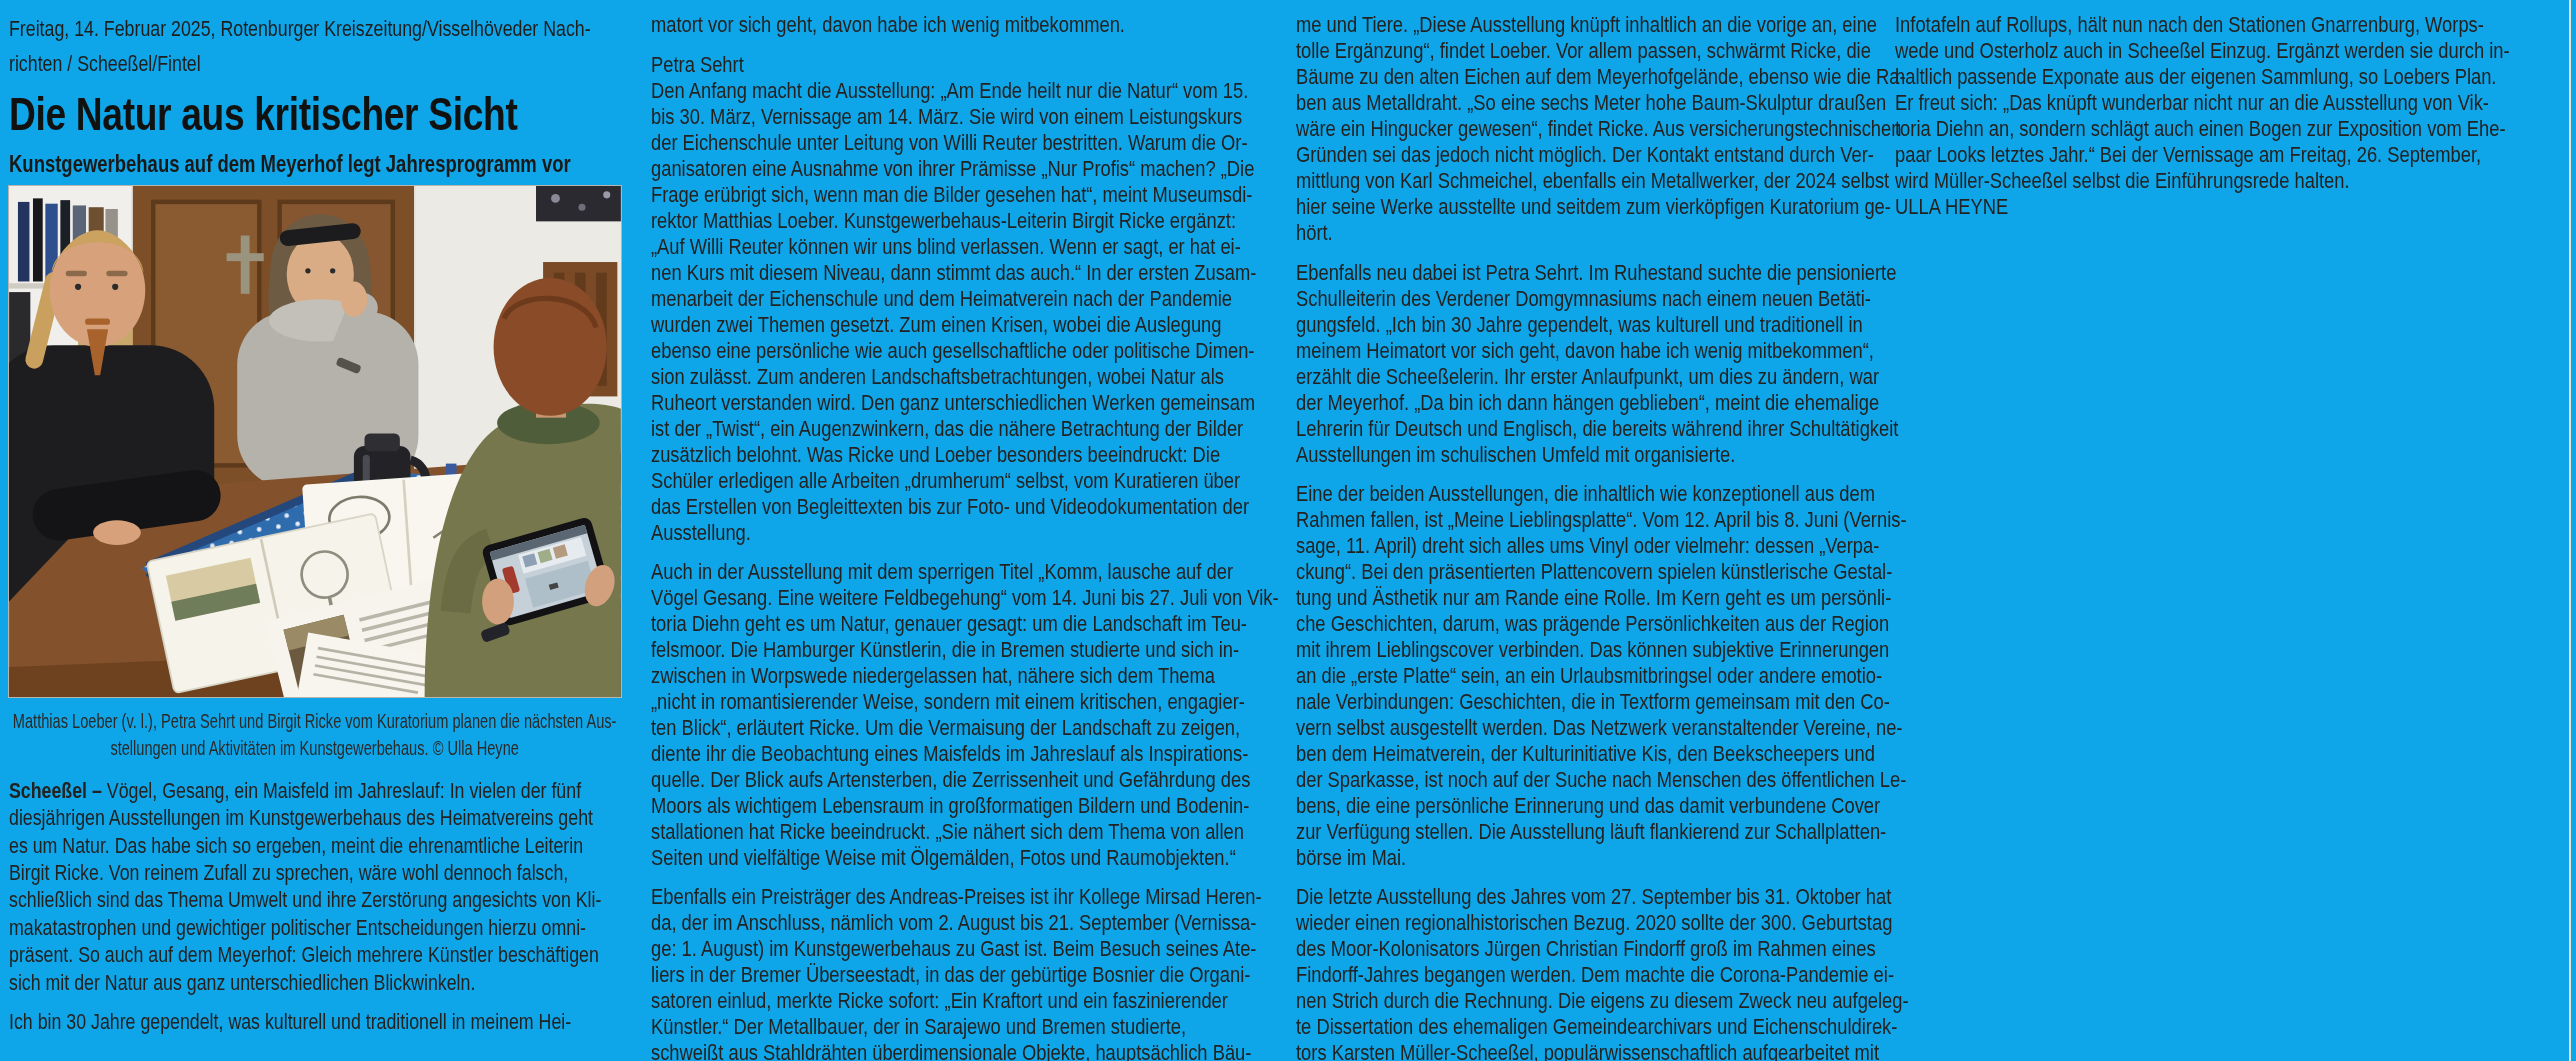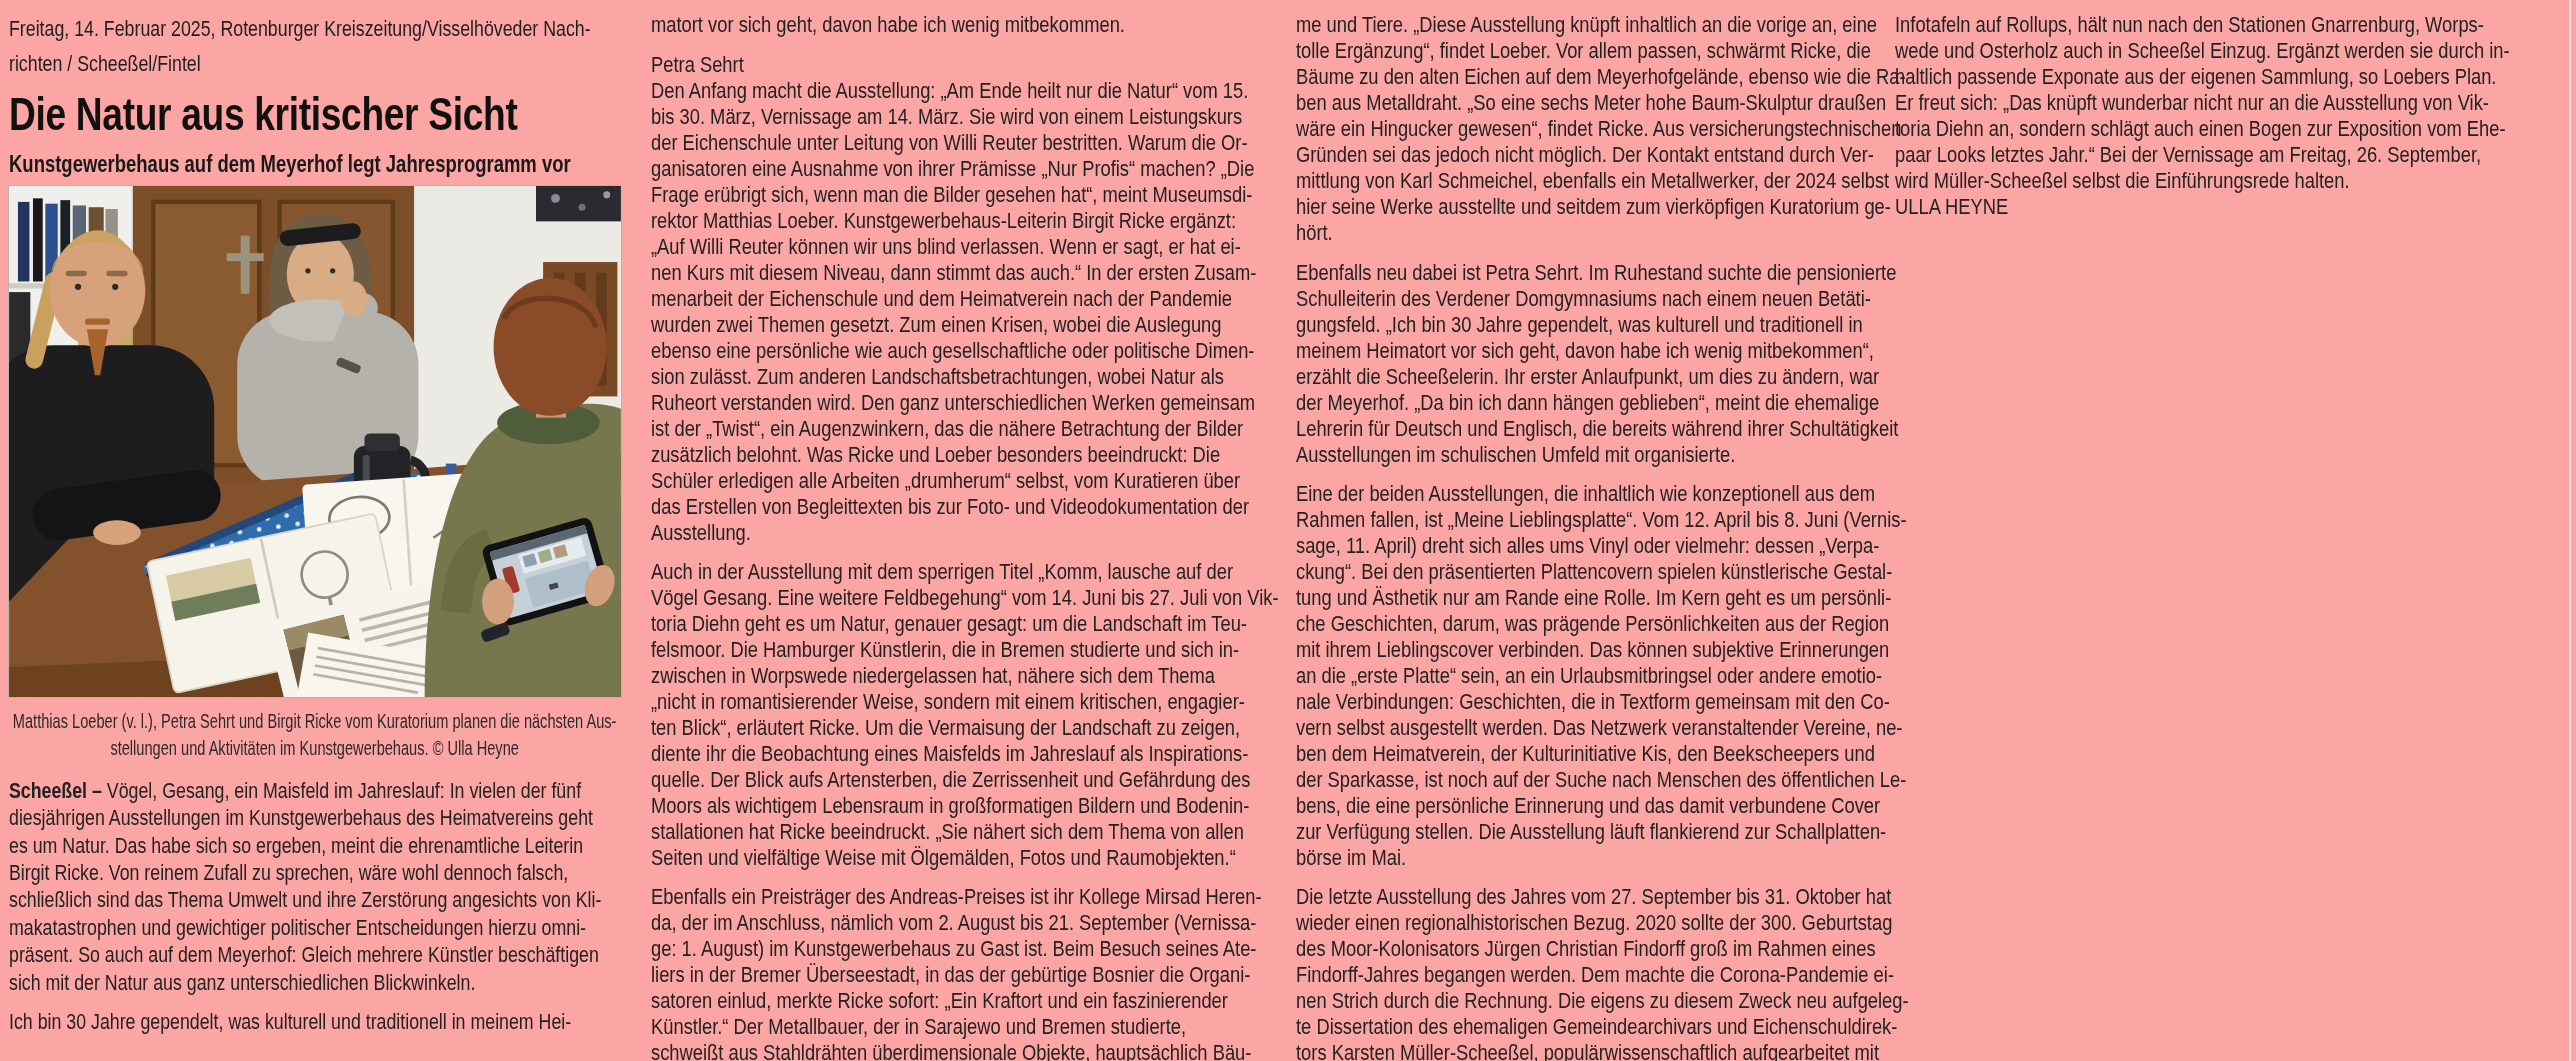--- a/index.html
+++ b/index.html
@@ -1,19 +1,19 @@
 <!DOCTYPE html>
 <html style="font-size:14px"><head>
 <meta charset="utf-8">
 <style>
   html,body{margin:0;padding:0;background:#ffffff;}
   .page{
     position:relative;
     width:2576px;height:1061px;
-    background:#fca5a5;
+    background:#0ea5e9;
     overflow:hidden;
     font-family:"Liberation Sans","DejaVu Sans",sans-serif;
     color:#232220;
   }
   .col{position:absolute;top:0;}
   #c1{left:8.8px;width:621px;}
   #c2{left:651px;width:656px;padding-top:12.4px;}
   #c3{left:1296px;width:656px;padding-top:12.4px;}
   #c4{left:1895px;width:632px;padding-top:12.4px;}
 

